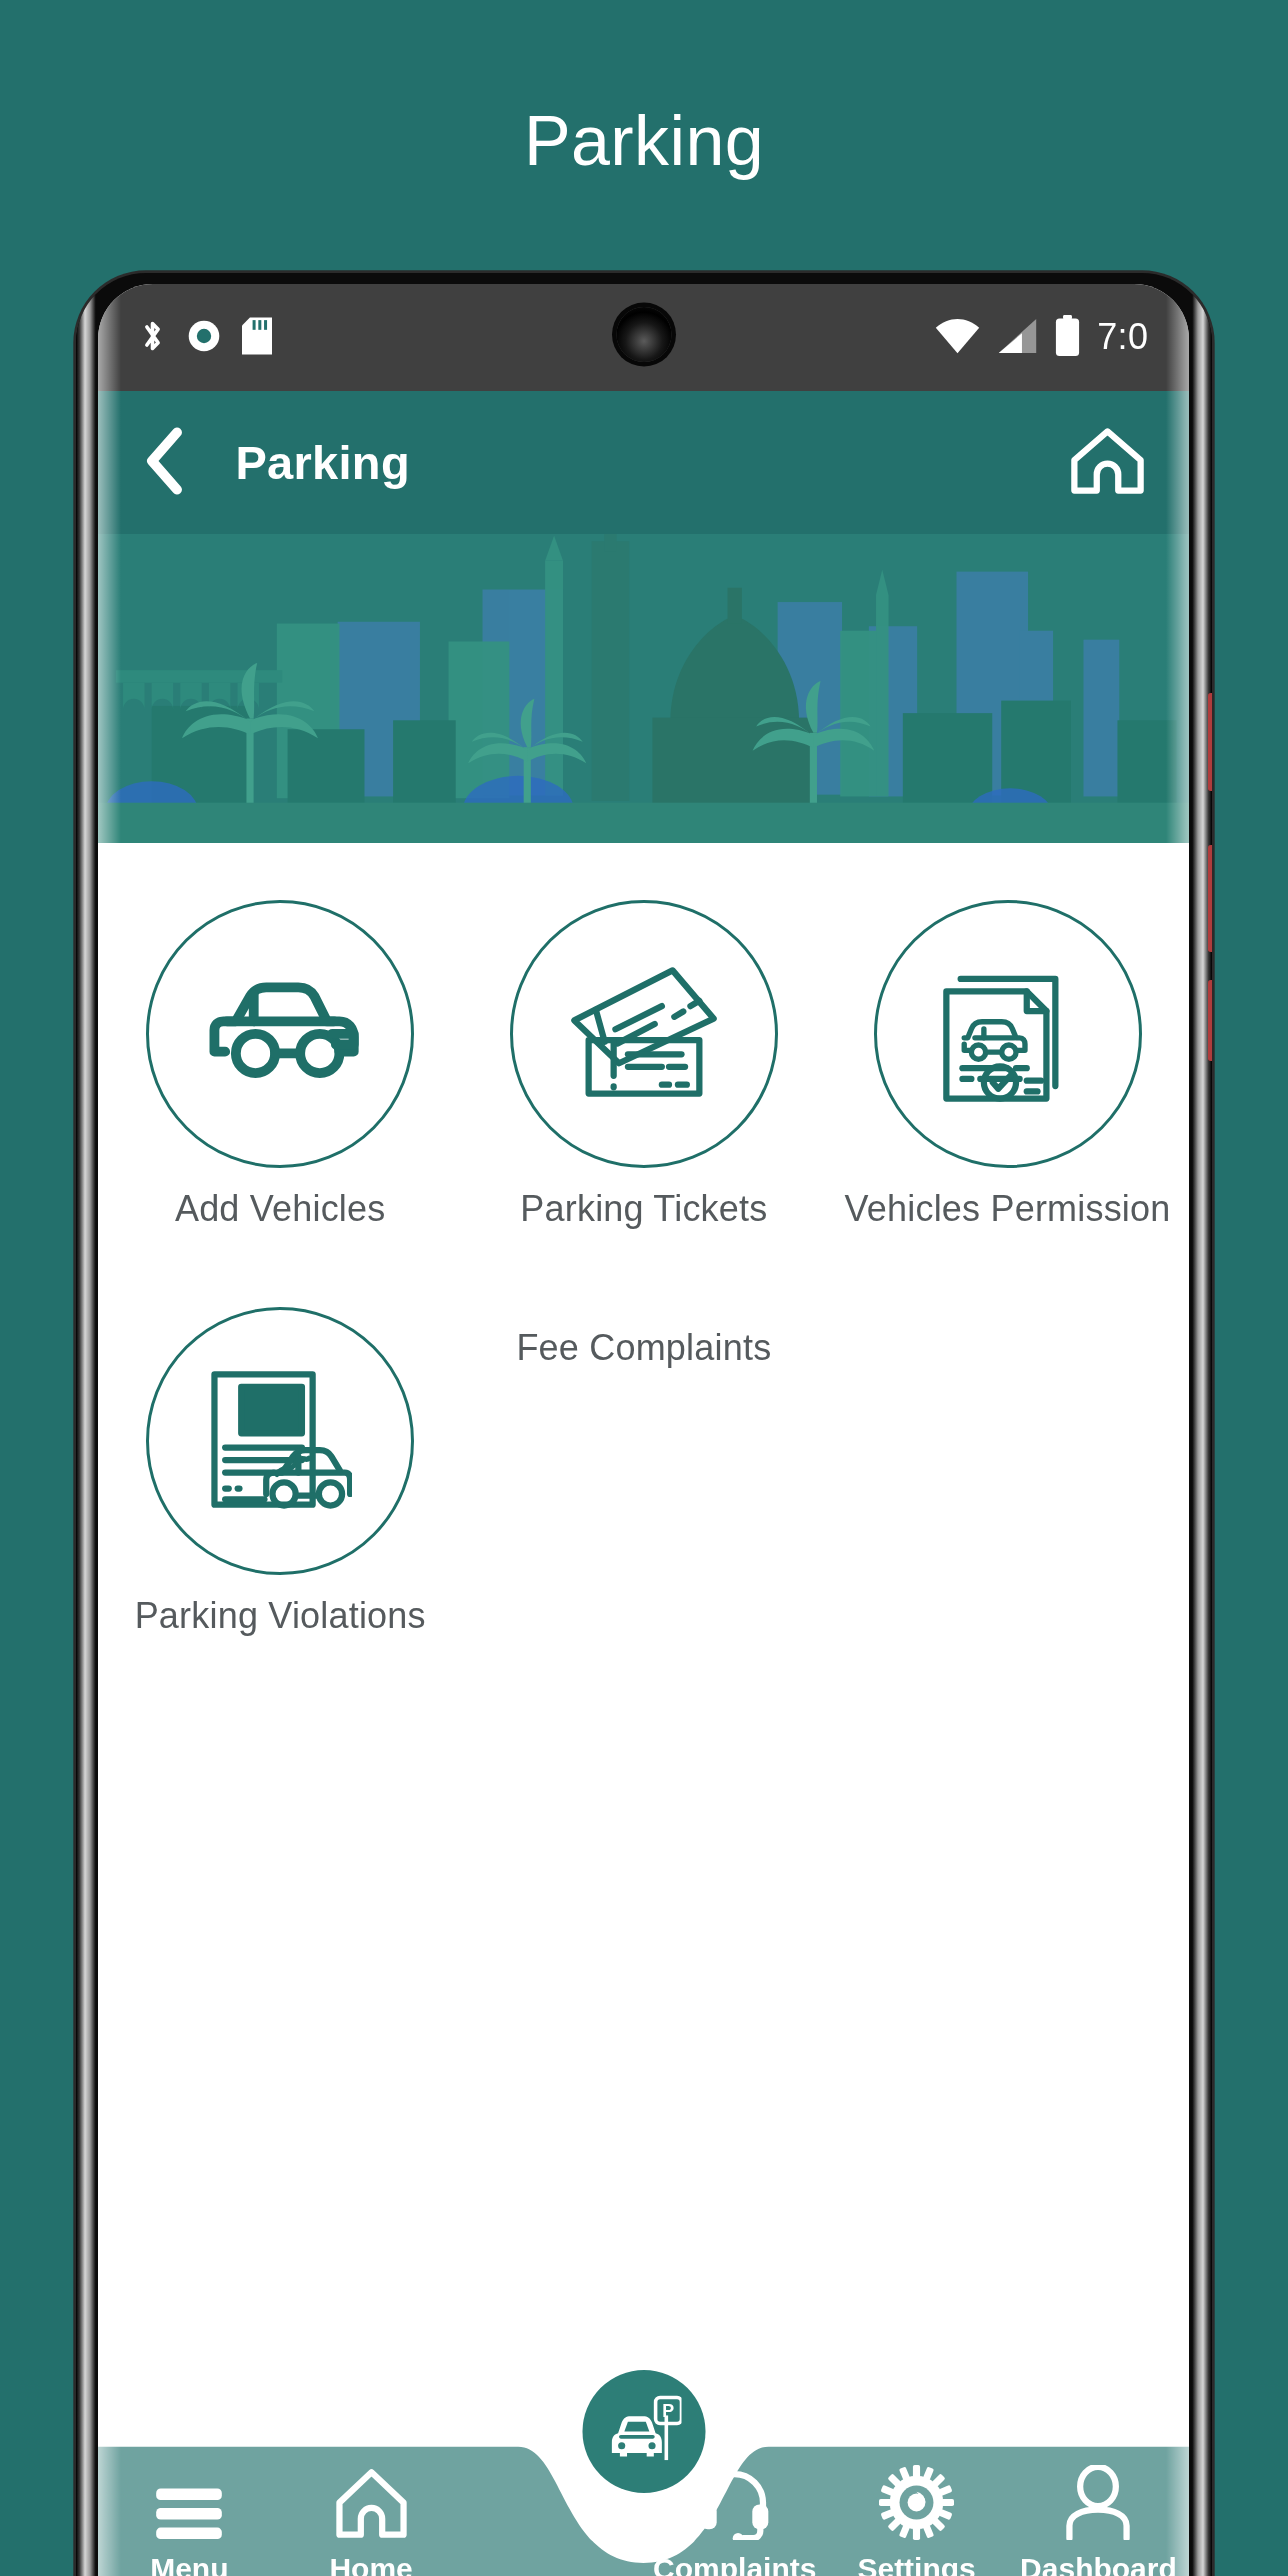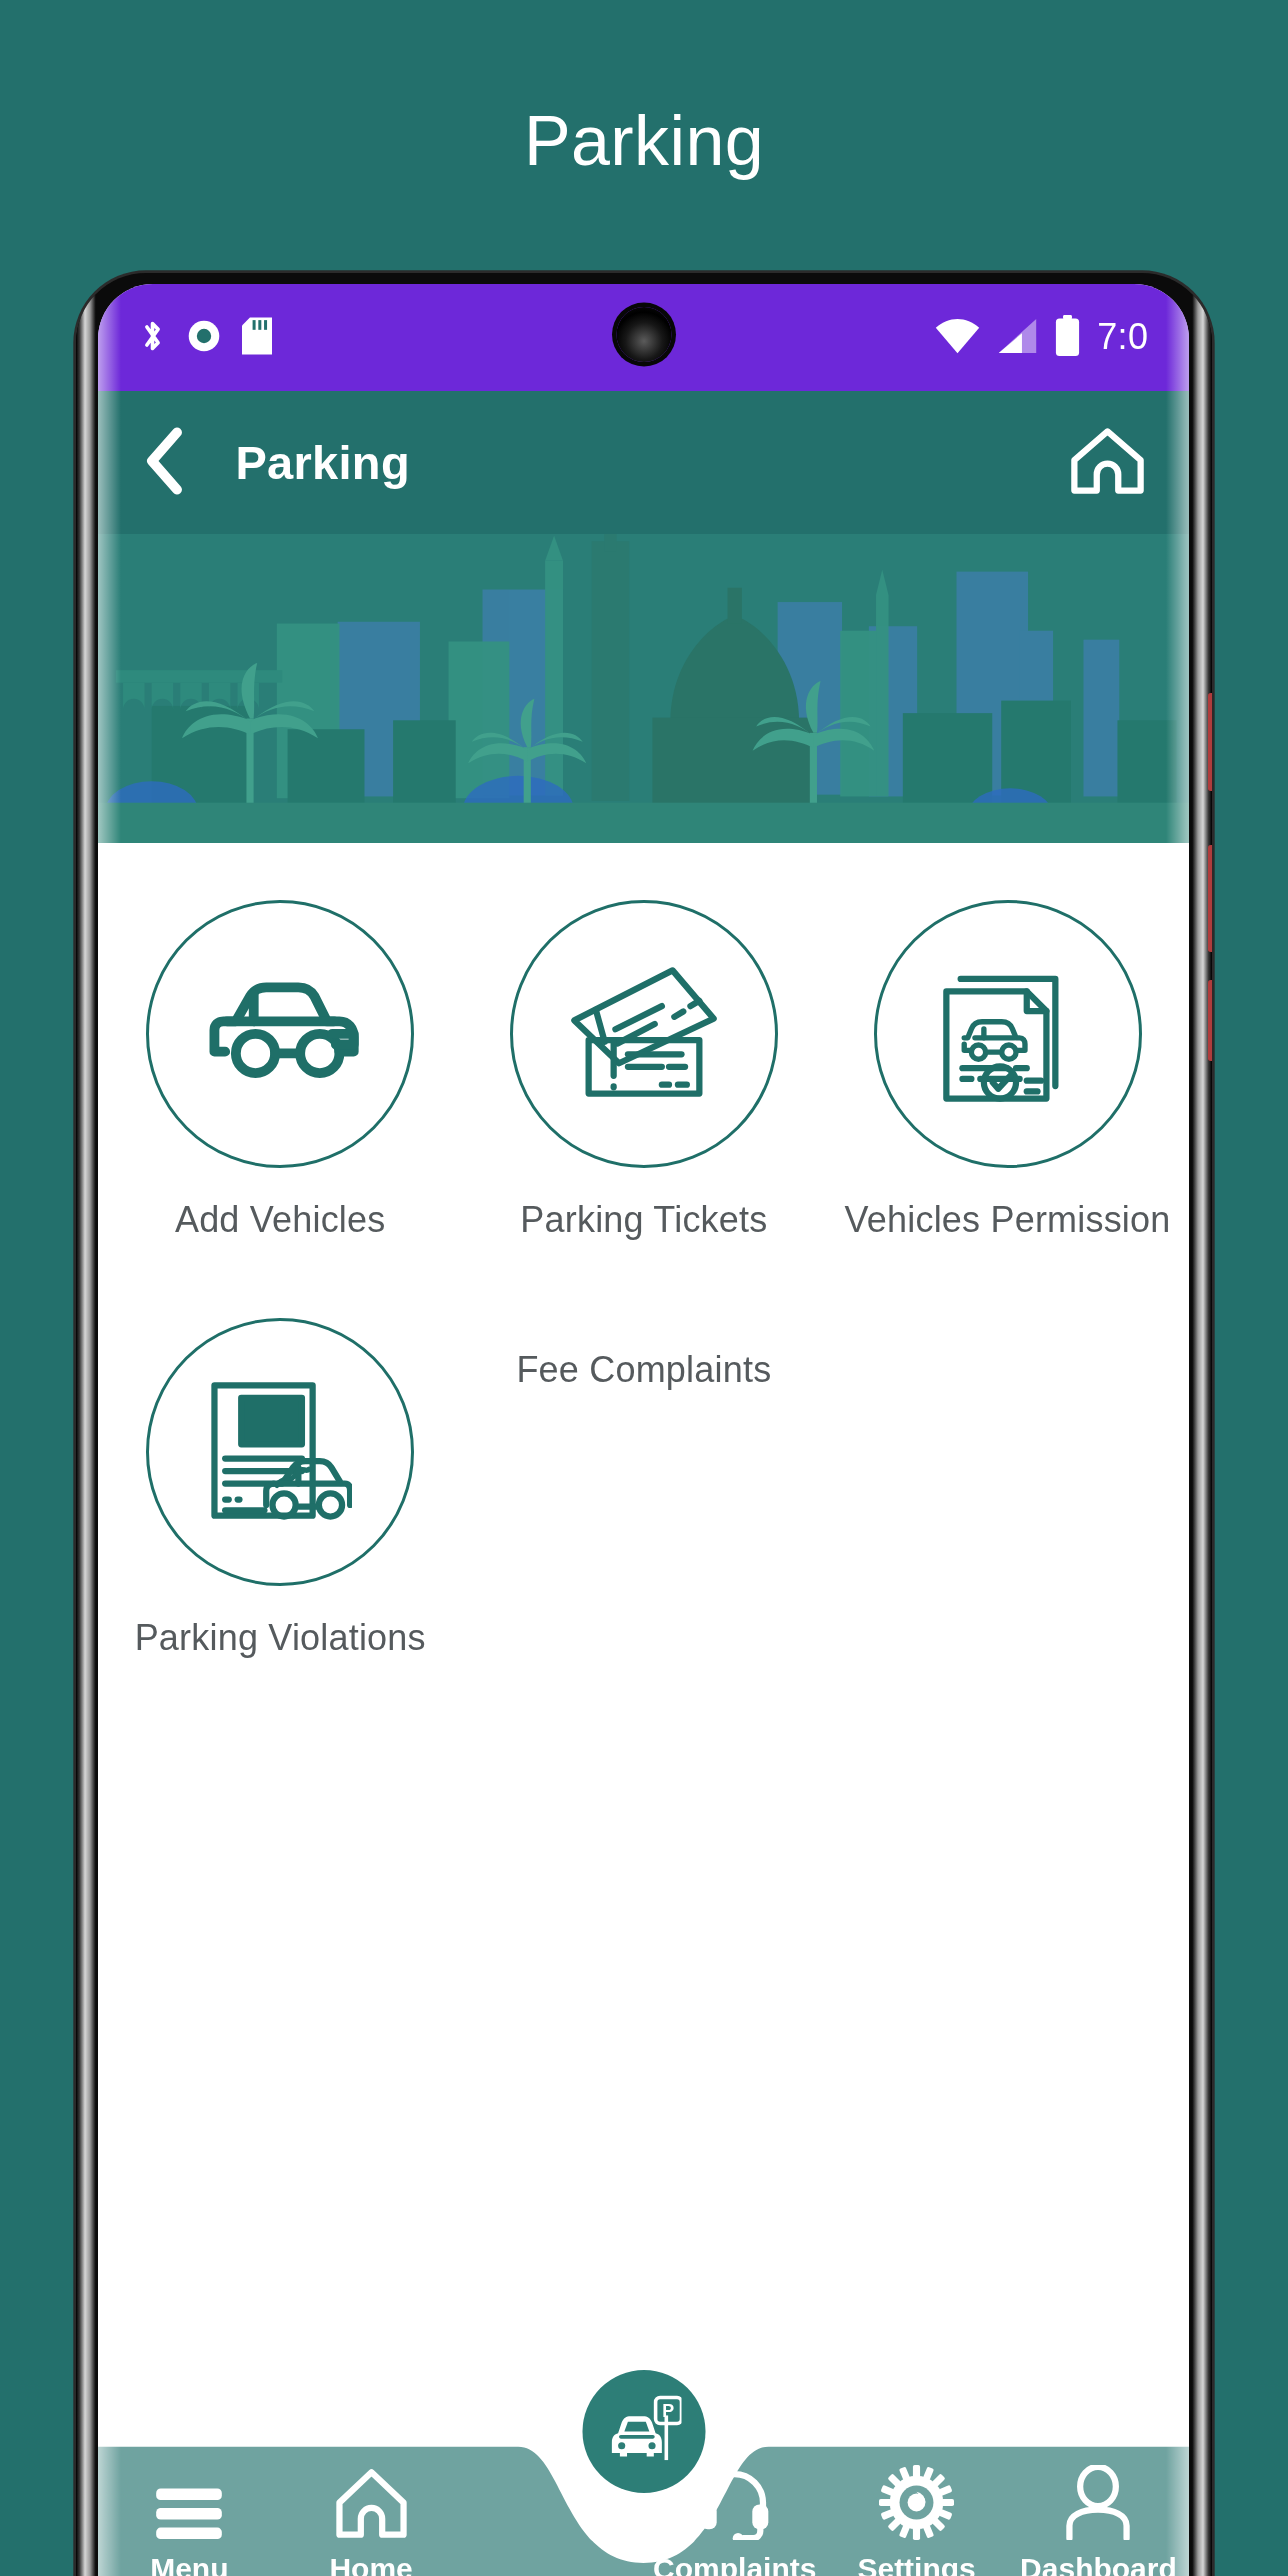--- a/index.html
+++ b/index.html
@@ -49,21 +49,21 @@
     background:#ffffff; overflow:hidden;
   }
 
   
   .glass-l,.glass-r{position:absolute;top:0;bottom:0;width:23px;z-index:30;pointer-events:none;}
   .glass-l{left:0;background:linear-gradient(90deg,rgba(255,255,255,.55),rgba(255,255,255,0));}
   .glass-r{right:0;background:linear-gradient(270deg,rgba(255,255,255,.55),rgba(255,255,255,0));}
 
   
   #statusbar{
-    position:relative; height:107px; background:#6d28d9; color:#fff;
+    position:relative; height:107px; background:#404040; color:#fff;
     display:flex; align-items:center; padding:0 41px;
   }
   #statusbar .sb-left{display:flex; align-items:center; gap:19.7px;}
   #statusbar .sb-right{margin-left:auto; display:flex; align-items:center; gap:16px;}
   .clock{font-size:36px; font-weight:400; letter-spacing:0.4px;}
   .camera{
     position:absolute; left:50%; transform:translateX(-50%); top:23px;
     width:55px; height:55px; border-radius:50%;
     background:radial-gradient(circle at 50% 62%,#5b5b5b 0%,#171717 42%,#000 66%,#111 100%);
     box-shadow:0 0 0 4.5px #070707;
@@ -88,21 +88,21 @@
     background:#fff; padding:57px 0 0 0;
   }
   .grid-row{display:flex;}
   .tile{width:33.3333%; display:flex; flex-direction:column; align-items:center;}
   .tile .circle{
     width:268px; height:268px; border-radius:50%;
     border:3.6px solid #1F6F68; background:#fff;
     display:flex; align-items:center; justify-content:center;
   }
   .tile .tlabel{
-    margin-top:31px; font-size:36px; color:#555a5d; font-weight:400;
+    margin-top:20px; font-size:36px; color:#555a5d; font-weight:400;
     white-space:nowrap; letter-spacing:0.2px;
   }
   .grid-row.r2{margin-top:77px;}
 
   
   #bottomnav{
     position:absolute; left:0; bottom:0; width:1091px; height:206px;
   }
   #bottomnav .navbg{position:absolute; inset:0;}
   #bottomnav .items{

